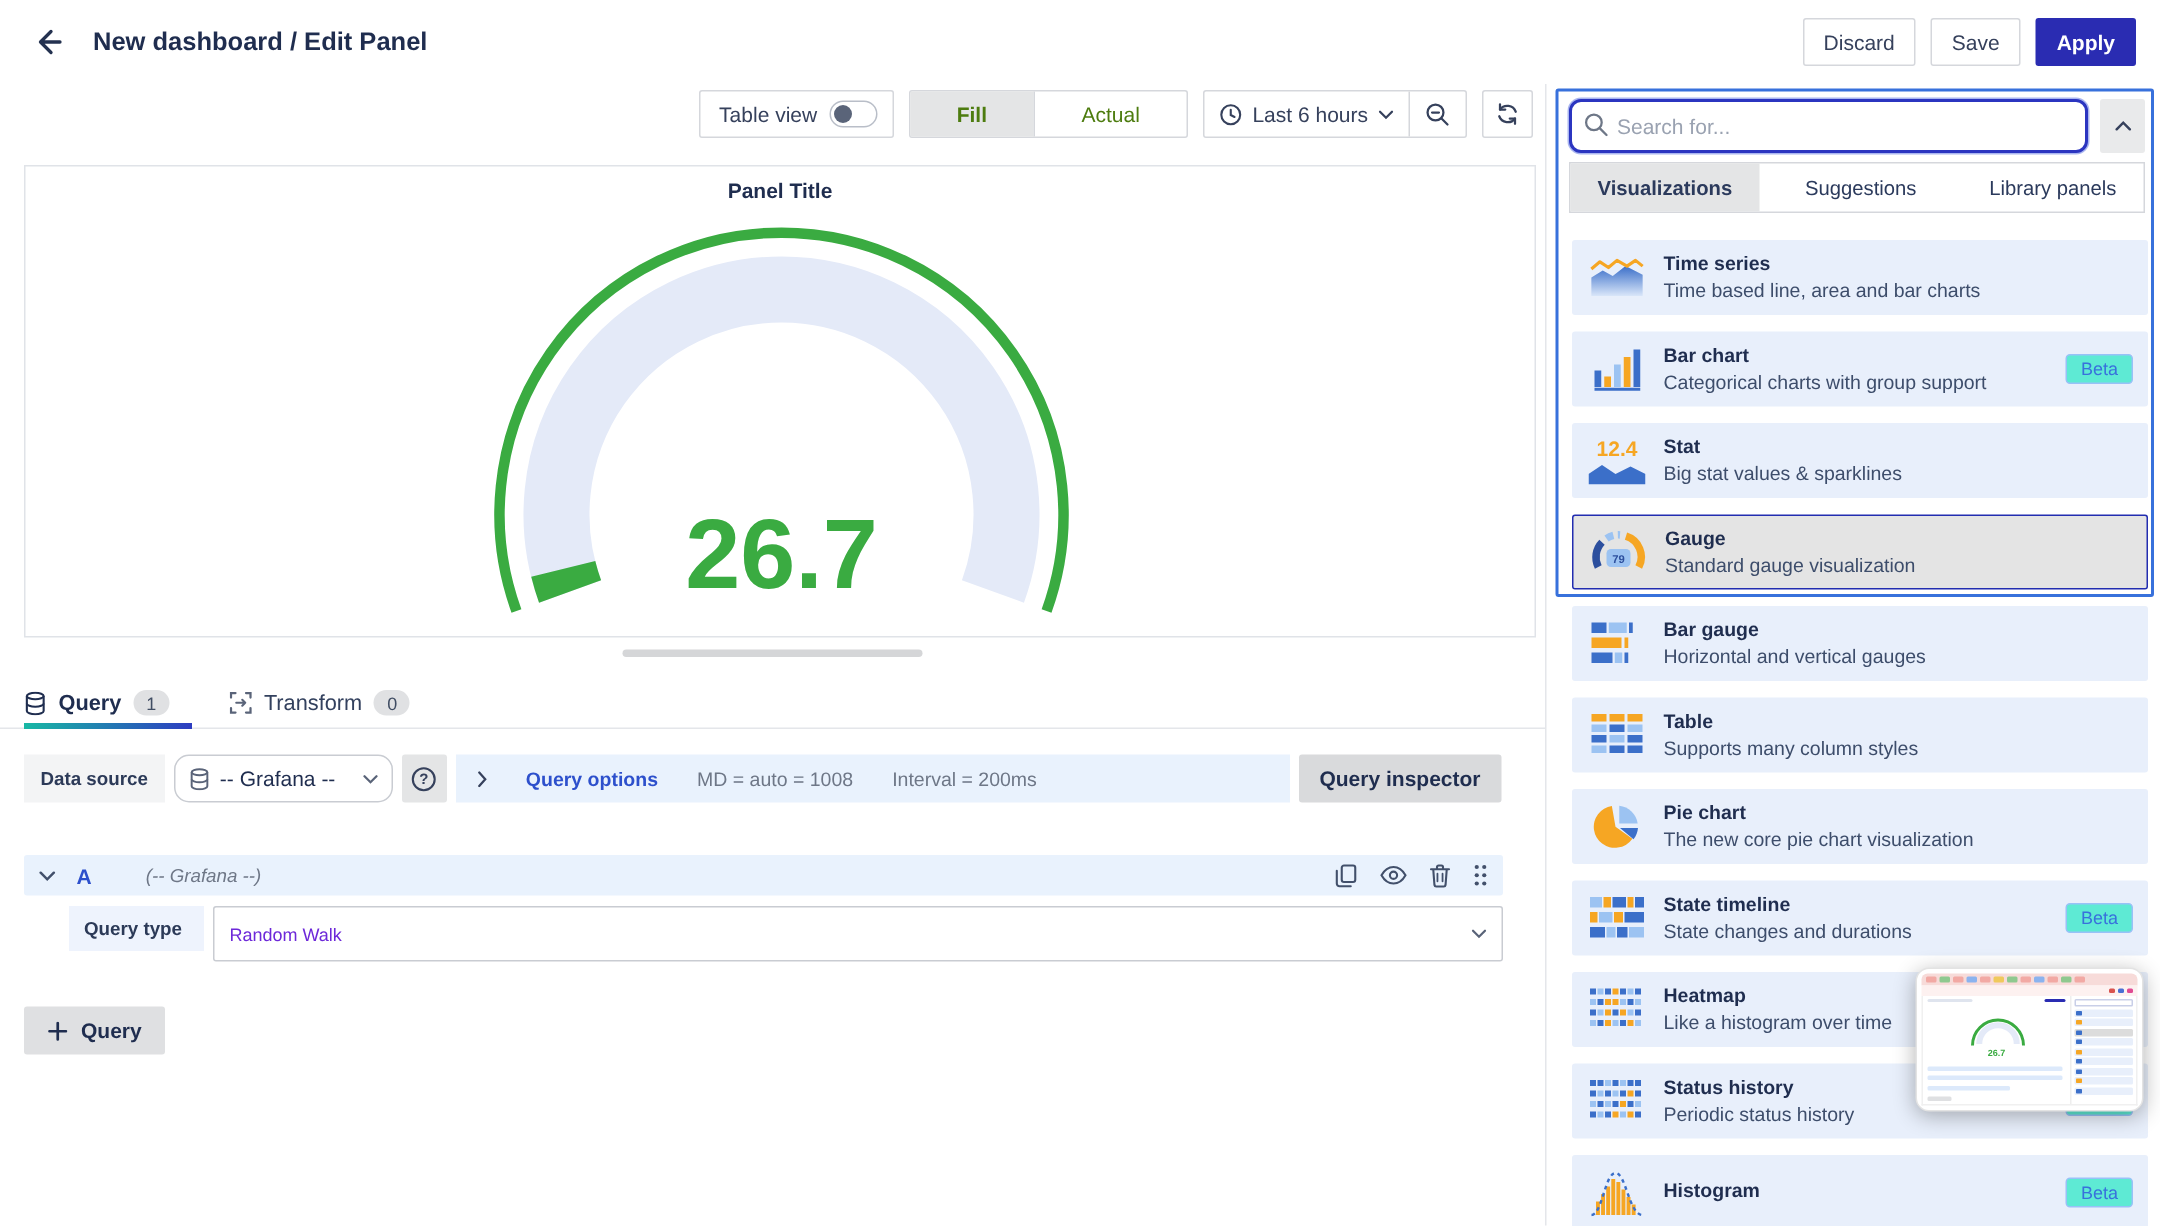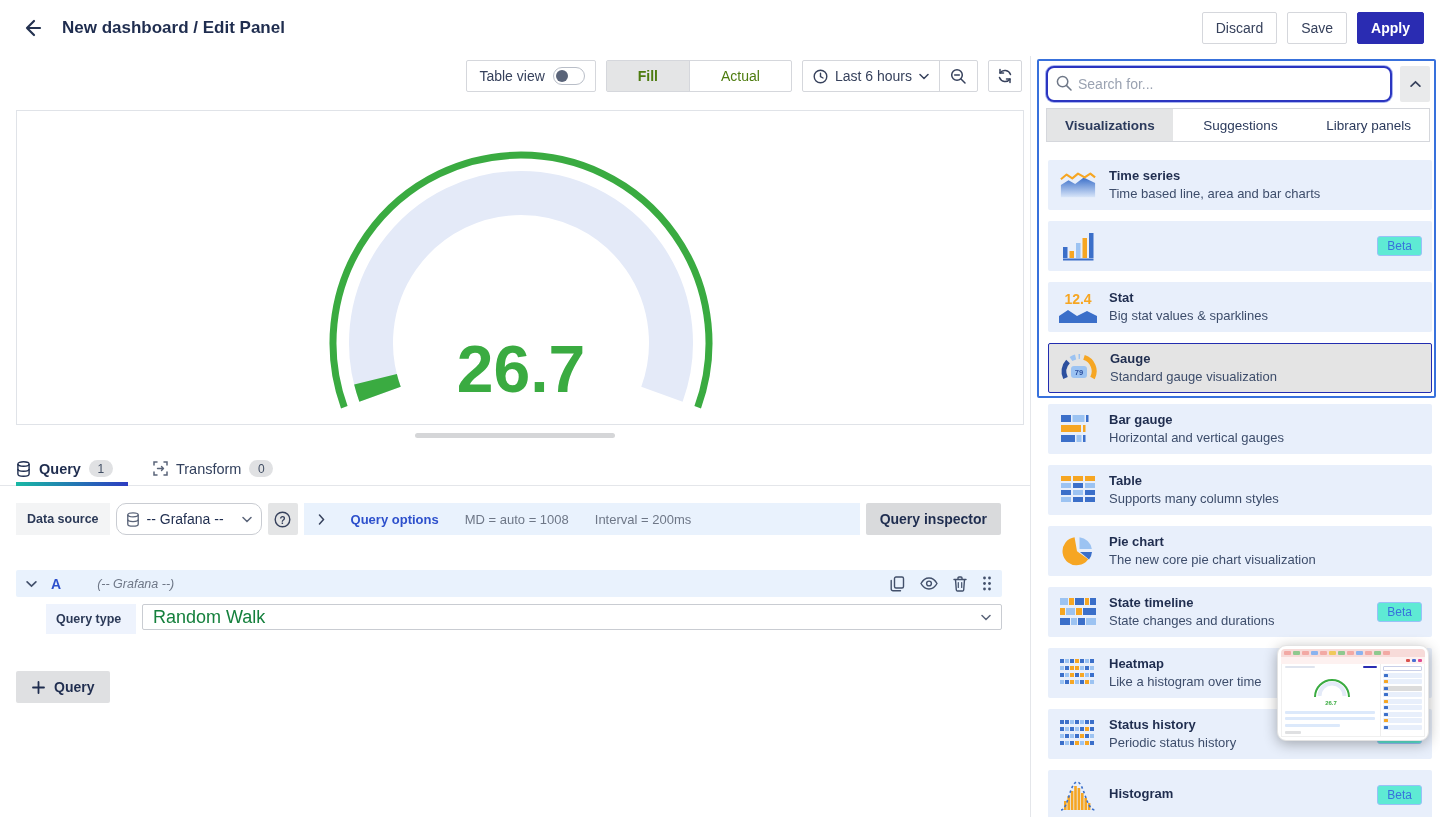--- a/index.html
+++ b/index.html
@@ -53,21 +53,21 @@
   .qopts .qo-title{font-size:13px;font-weight:700;color:var(--link)}
   .qopts .qo-meta{font-size:13px;color:var(--muted)}
   .qinspector{height:32px;background:#d9dadc;border-radius:2px;display:flex;align-items:center;padding:0 14px;font-size:14px;font-weight:700;color:#1f2d4f;cursor:pointer}
   .qrowhead{position:absolute;left:16px;top:570px;width:986px;height:27px;background:var(--lightblue);border-radius:2px;display:flex;align-items:center;padding:0 10px;gap:14px}
   .refid{font-size:14px;font-weight:700;color:var(--link)}
   .qhint{font-size:12.5px;font-style:italic;color:var(--muted);margin-left:22px}
   .qicons{margin-left:auto;display:flex;align-items:center;gap:15px}
   .qicons svg{cursor:pointer}
   .qtyperow{position:absolute;left:46px;top:604px;width:956px;height:30px;display:flex;gap:6px}
   .qtypelabel{height:30px;width:90px;background:#eef3fd;display:flex;align-items:center;padding:0 10px;font-size:12.5px;font-weight:700;color:#2c3a58}
-  .qtypeselect{height:26px;flex:1;border:1px solid var(--border2);border-radius:2px;background:#fff;display:flex;align-items:center;padding:0 10px;font-size:18px;color:#15803d;cursor:pointer}
+  .qtypeselect{height:37px;flex:1;border:1px solid var(--border2);border-radius:2px;background:#fff;display:flex;align-items:center;padding:0 10px;font-size:12px;color:#6d28d9;cursor:pointer}
   .addquery{position:absolute;left:16px;top:671px;height:32px;background:#dfe0e2;border-radius:2px;display:flex;align-items:center;gap:9px;padding:0 16px;font-size:14px;font-weight:700;color:#1f2d4f;cursor:pointer}
   
   .sidebar{position:absolute;left:1030px;top:56px;width:410px;height:761px;background:#fff;border-left:1px solid #e4e6ea}
   .pickerbox{position:absolute;left:6px;top:3px;width:399px;height:339px;border:2px solid var(--blue);border-radius:2px}
   .searchrow{position:absolute;left:1046px;top:66px;width:384px;height:36px;display:flex;gap:8px}
   .searchwrap{flex:1;position:relative;border:2px solid #2b35c0;border-radius:8px;background:#fff;box-shadow:0 0 0 1px #aab6f0}
   .searchwrap input{width:100%;height:100%;border:0;outline:none;border-radius:6px;padding:0 8px 0 30px;font-size:14px;color:#33415e;font-family:inherit;background:transparent}
   .searchwrap input::placeholder{color:#9aa2b1}
   .searchicon{position:absolute;left:8px;top:7px}
   .collapsebtn{width:30px;height:36px;background:#e9eaeb;border-radius:2px;display:flex;align-items:center;justify-content:center;cursor:pointer}
@@ -151,20 +151,21 @@
     <svg width="16" height="16" viewBox="0 0 16 16">
         <path d="M13.5 6.5 A6 6 0 0 0 3 5" fill="none" stroke="#36415c" stroke-width="1.5" stroke-linecap="round"></path>
         <path d="M3 1.5 V5 H6.5" fill="none" stroke="#36415c" stroke-width="1.5" stroke-linecap="round" stroke-linejoin="round"></path>
         <path d="M2.5 9.5 A6 6 0 0 0 13 11" fill="none" stroke="#36415c" stroke-width="1.5" stroke-linecap="round"></path>
         <path d="M13 14.5 V11 H9.5" fill="none" stroke="#36415c" stroke-width="1.5" stroke-linecap="round" stroke-linejoin="round"></path>
       </svg>
   </div>
 </div>
 
 <div class="panel">
+  <div class="ptitle">Panel Title</div>
   <svg width="400" height="302" viewBox="0 0 400 302" style="position:absolute;left:304px;top:0">
     <path d="M 23.3 296.3 A 188 188 0 1 1 376.7 296.3" fill="none" stroke="#3aab41" stroke-width="7" stroke-linecap="butt"></path>
     <path d="M 59.05 283.3 A 150 150 0 1 1 340.95 283.3" fill="none" stroke="#e4eaf8" stroke-width="44" stroke-linecap="butt"></path>
     <path d="M 59.05 283.3 A 150 150 0 0 1 54.5 268.3" fill="none" stroke="#3aab41" stroke-width="44" stroke-linecap="butt"></path>
     <text x="200" y="258" text-anchor="middle" dominant-baseline="central" font-size="66" font-weight="700" fill="#3aab41" font-family="Liberation Sans, DejaVu Sans, sans-serif">26.7</text>
   </svg>
 </div>
 <div class="resize"></div>
 
 <div class="qtabs">
@@ -315,20 +316,24 @@
   <span class="vicon">
     <svg width="34" height="30" viewBox="0 0 34 30">
         <rect x="2" y="16" width="4.5" height="11" fill="#3b6fc9"></rect>
         <rect x="8.5" y="20" width="4.5" height="7" fill="#f6a623"></rect>
         <rect x="15" y="12" width="4.5" height="15" fill="#9cc3f2"></rect>
         <rect x="21.5" y="7" width="4.5" height="20" fill="#f6a623"></rect>
         <rect x="28" y="2" width="4.5" height="25" fill="#3b6fc9"></rect>
         <rect x="2" y="27.5" width="30.5" height="2" fill="#3b6fc9"></rect>
       </svg>
   </span>
+  <span class="vtext">
+      <span class="vname">Bar chart</span>
+      <span class="vdesc">Categorical charts with group support</span>
+    </span>
   <span class="beta">Beta</span>
 </div>
 
 <div class="vitem" style="top:282px">
   <span class="vicon">
     <span class="statnum">12.4</span>
     <svg width="38" height="15" viewBox="0 0 38 15" style="margin-top:2px">
         <path d="M0 15 V8 L9 2 L18 8 L28 3 L38 8 V15 Z" fill="#3b6fc9"></path>
       </svg>
   </span>

